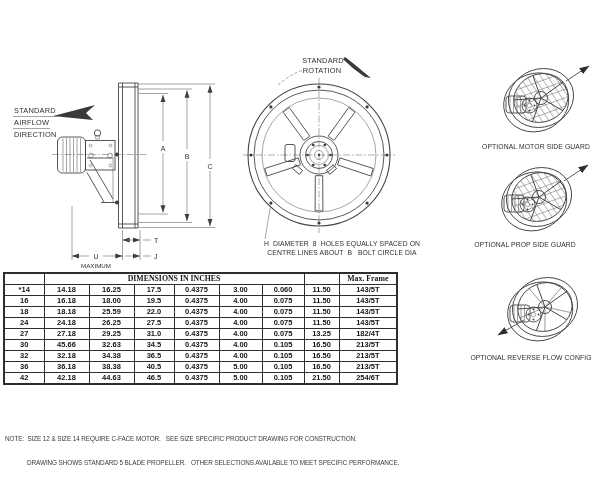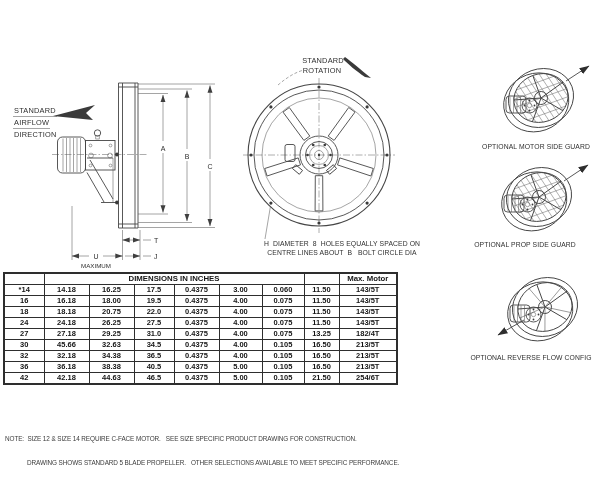--- a/index.html
+++ b/index.html
@@ -14,21 +14,21 @@
   .dimtxt{font-size:7px;}
   .lbl{font-size:7.4px;letter-spacing:.2px;}
   .small{font-size:6.8px;letter-spacing:.1px;white-space:pre;}
   .tiny{font-size:6.2px;}
   .fillink{fill:#3a3a3a;stroke:none;}
   table.dims{position:absolute;left:3px;top:272px;width:393px;border-collapse:collapse;
              table-layout:fixed;background:#fff;border:2px solid #2e2e2e;}
   table.dims th,table.dims td{border:1px solid #2e2e2e;font-size:7.5px;font-weight:bold;
              text-align:center;vertical-align:middle;padding:0;height:10px;line-height:10px;color:#141414;
              overflow:hidden;white-space:nowrap;}
-  table.dims thead th{font-size:7.8px;}
+  table.dims thead th{font-size:7.8px;font-family:Liberation Serif, serif;}
   .notes{position:absolute;left:5px;top:419px;font-size:6.4px;line-height:8px;color:#3b3b3b;
          white-space:pre;letter-spacing:-0.1px;}
   .notes .n2{margin-left:22px;}
 </style>
 </head>
 <body>
 
 <div class="canvas">
 
 <svg width="600" height="500" viewBox="0 0 600 500">
@@ -277,21 +277,21 @@
         <col style="width:43px">
         <col style="width:42px">
         <col style="width:35px">
         <col style="width:58px">
   </colgroup>
   <thead>
     <tr>
       <th></th>
       <th colspan="6">DIMENSIONS IN INCHES</th>
       <th></th>
-      <th>Max. Motor</th>
+      <th>Max. Frame</th>
     </tr>
   </thead>
   <tbody>
         <tr>
           <td>*14</td>
           <td>14.18</td>
           <td>16.25</td>
           <td>17.5</td>
           <td>0.4375</td>
           <td>3.00</td>
@@ -306,21 +306,21 @@
           <td>19.5</td>
           <td>0.4375</td>
           <td>4.00</td>
           <td>0.075</td>
           <td>11.50</td>
           <td>143/5T</td>
         </tr>
         <tr>
           <td>18</td>
           <td>18.18</td>
-          <td>20.75</td>
+          <td>25.59</td>
           <td>22.0</td>
           <td>0.4375</td>
           <td>4.00</td>
           <td>0.075</td>
           <td>11.50</td>
           <td>143/5T</td>
         </tr>
         <tr>
           <td>24</td>
           <td>24.18</td>

